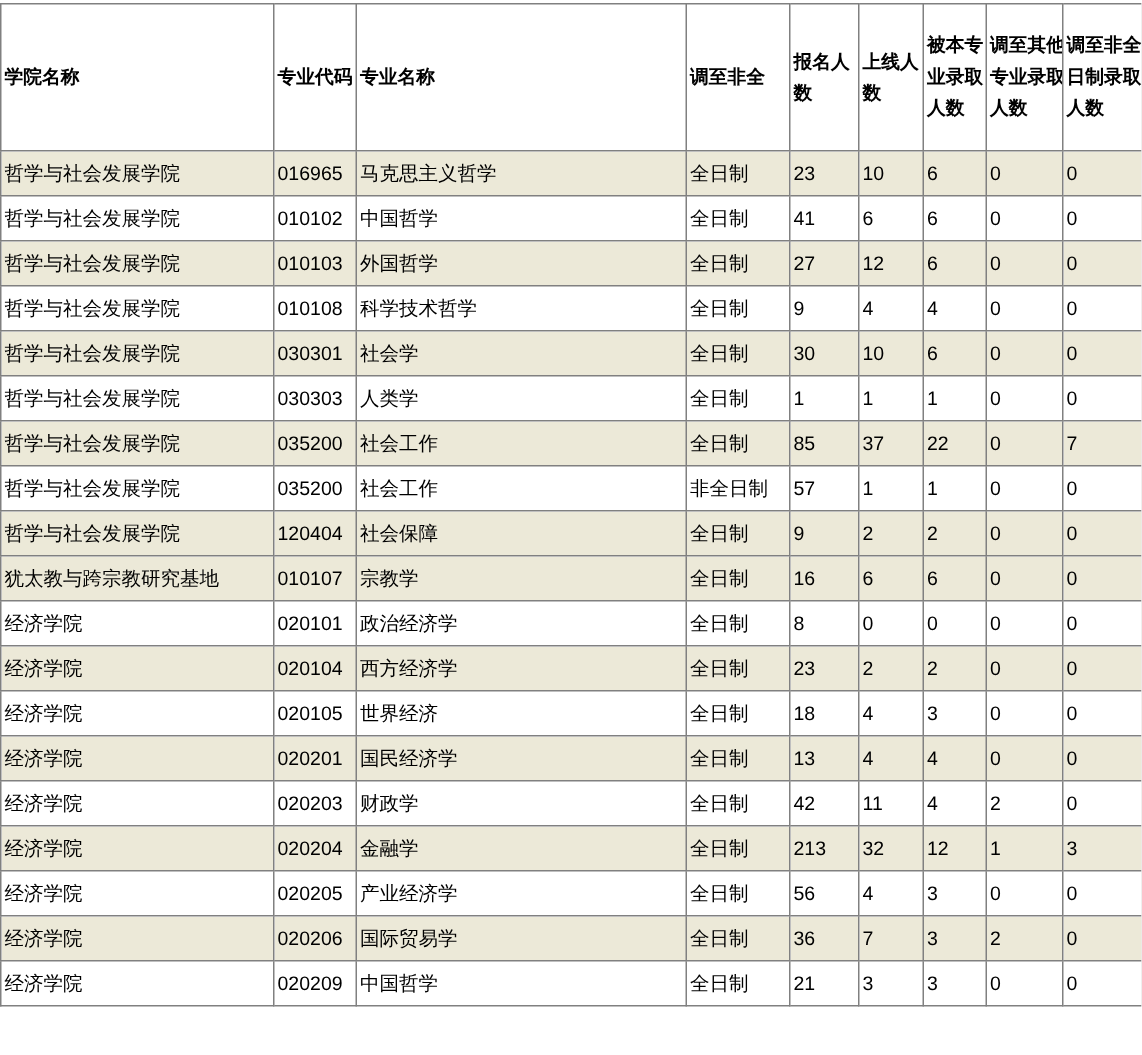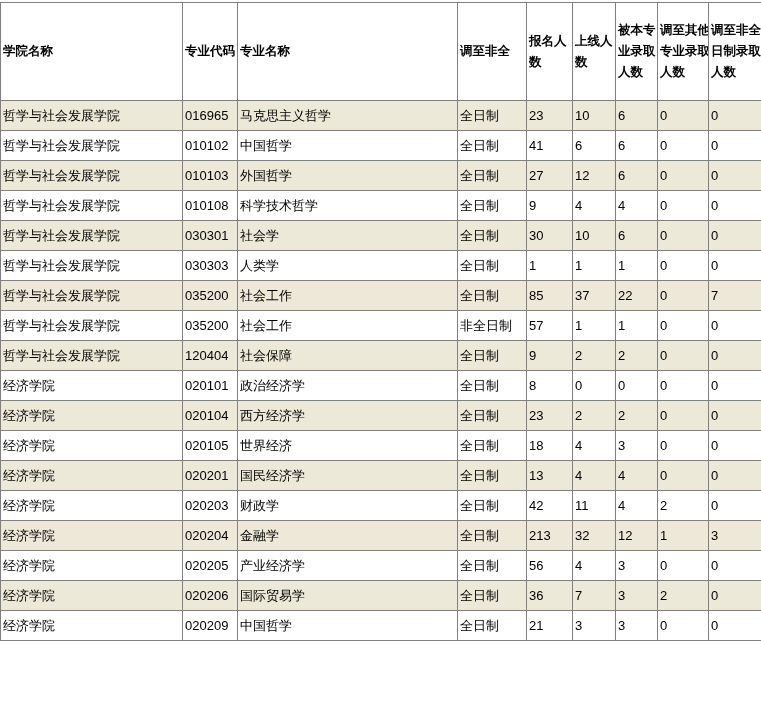--- a/index.html
+++ b/index.html
@@ -188,20 +188,31 @@
           <td>哲学与社会发展学院</td>
           <td>120404</td>
           <td>社会保障</td>
           <td>全日制</td>
           <td>9</td>
           <td>2</td>
           <td>2</td>
           <td>0</td>
           <td>0</td>
         </tr>
+        <tr class="stripe">
+          <td>犹太教与跨宗教研究基地</td>
+          <td>010107</td>
+          <td>宗教学</td>
+          <td>全日制</td>
+          <td>16</td>
+          <td>6</td>
+          <td>6</td>
+          <td>0</td>
+          <td>0</td>
+        </tr>
         <tr>
           <td>经济学院</td>
           <td>020101</td>
           <td>政治经济学</td>
           <td>全日制</td>
           <td>8</td>
           <td>0</td>
           <td>0</td>
           <td>0</td>
           <td>0</td>

